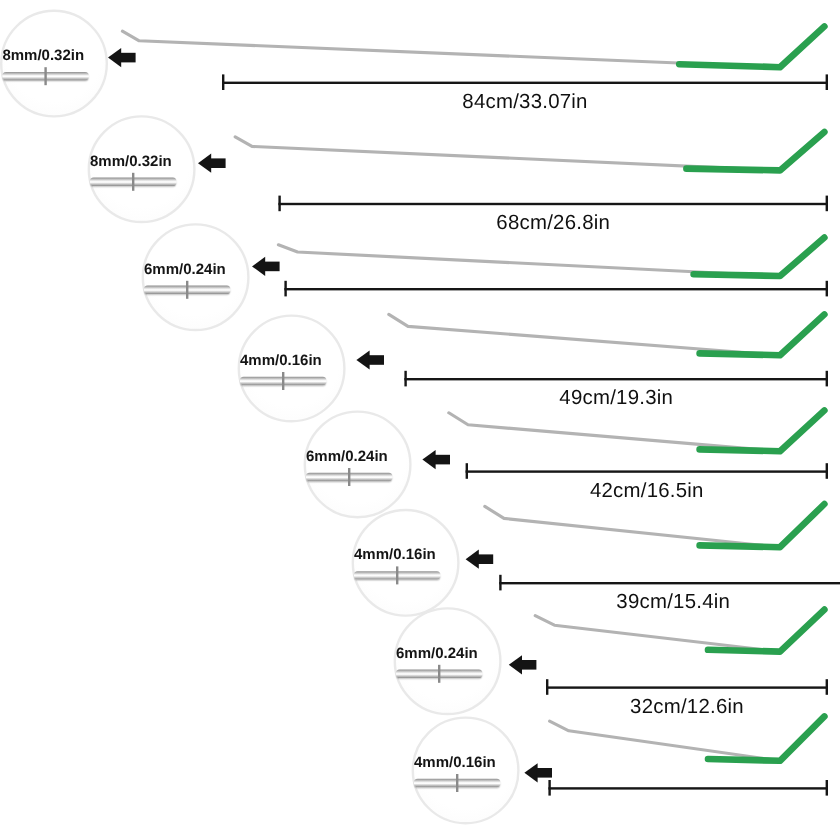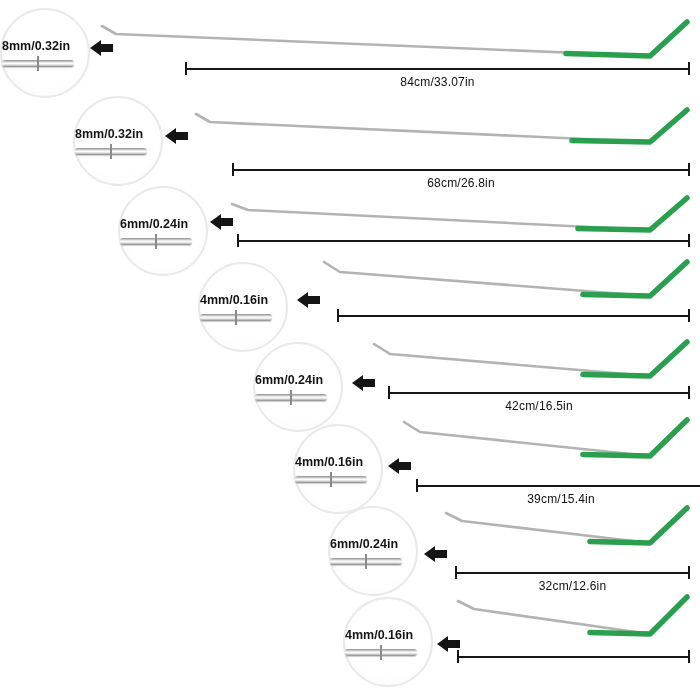--- a/index.html
+++ b/index.html
@@ -36,21 +36,21 @@
   
   svg.rod{position:absolute;overflow:visible;}
   .rod-shaft{fill:none;stroke:var(--rod-gray,#b3b3b3);stroke-width:2.6;stroke-linecap:round;stroke-linejoin:round;}
   .rod-handle{fill:none;stroke:var(--handle-green,#2aa04f);stroke-width:5.5;stroke-linecap:round;stroke-linejoin:round;}
   
   .dim{position:absolute;}
   .dim-line{position:relative;height:2px;background:var(--dim-color,#161616);}
   .dim-tick{position:absolute;top:-6px;width:2px;height:13px;background:var(--dim-color,#161616);}
   .dim-tick.left{left:0;}
   .dim-tick.right{right:0;}
-  .dim-text{margin-top:5px;text-align:center;font-size:12px;font-weight:500;color:#101010;letter-spacing:.2px;}
+  .dim-text{margin-top:5px;text-align:center;font-size:17px;font-weight:500;color:#101010;letter-spacing:.2px;}
 </style>
 </head>
 <body>
 
 <div class="stage">
 
   <div class="row">
     <div class="inset" style="left:0;top:8px;">
       <div class="inset-label">8mm/0.32in</div>
       <div class="inset-rod">
@@ -134,20 +134,21 @@
       </div>
     <svg class="rod" style="left:318px;top:256px;" width="377" height="55" viewBox="0 0 377 55">
       <path class="rod-shaft" d="M6,6 L22,16 L332,40"></path>
       <path class="rod-handle" d="M265,38.5 L332,40 L369,6"></path>
     </svg>
     <div class="dim" style="left:337px;top:315px;width:353px;">
       <div class="dim-line">
           <span class="dim-tick left"></span>
           <span class="dim-tick right"></span>
         </div>
+      <div class="dim-text">49cm/19.3in</div>
     </div>
   </div>
 
   <div class="row">
     <div class="inset" style="left:253px;top:342px;">
       <div class="inset-label">6mm/0.24in</div>
       <div class="inset-rod">
           <div class="inset-joint"></div>
         </div>
     </div>

